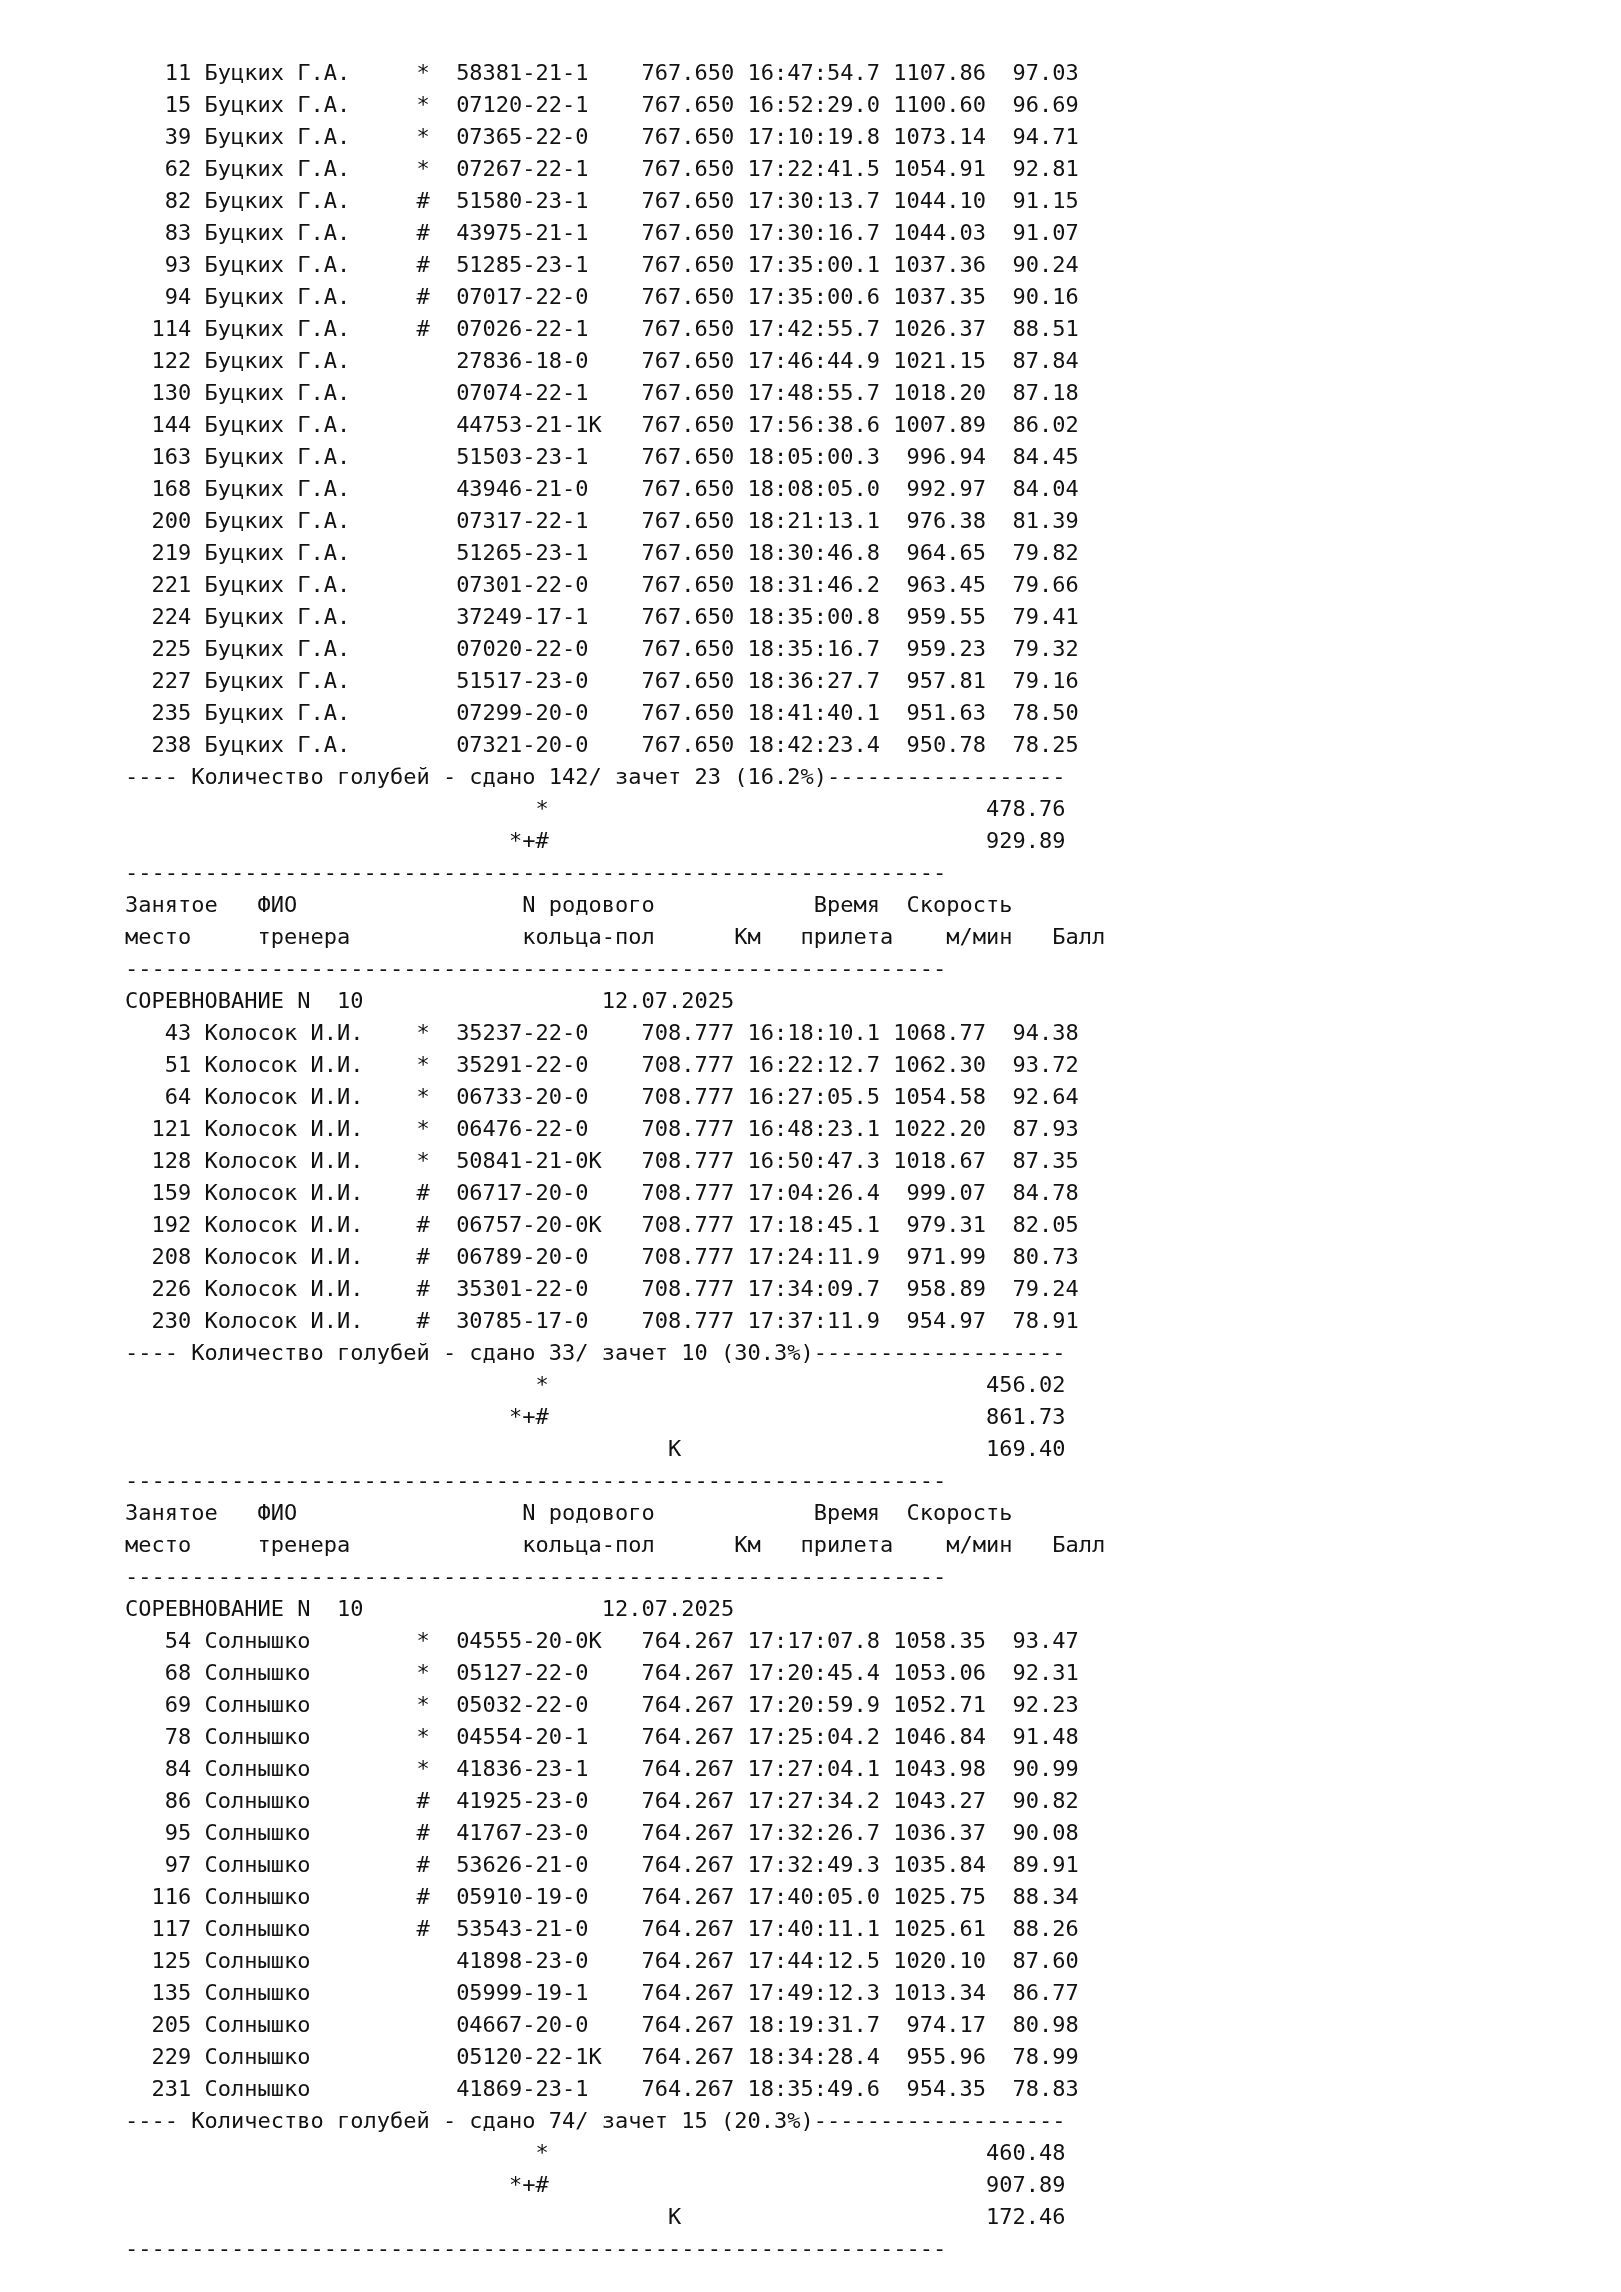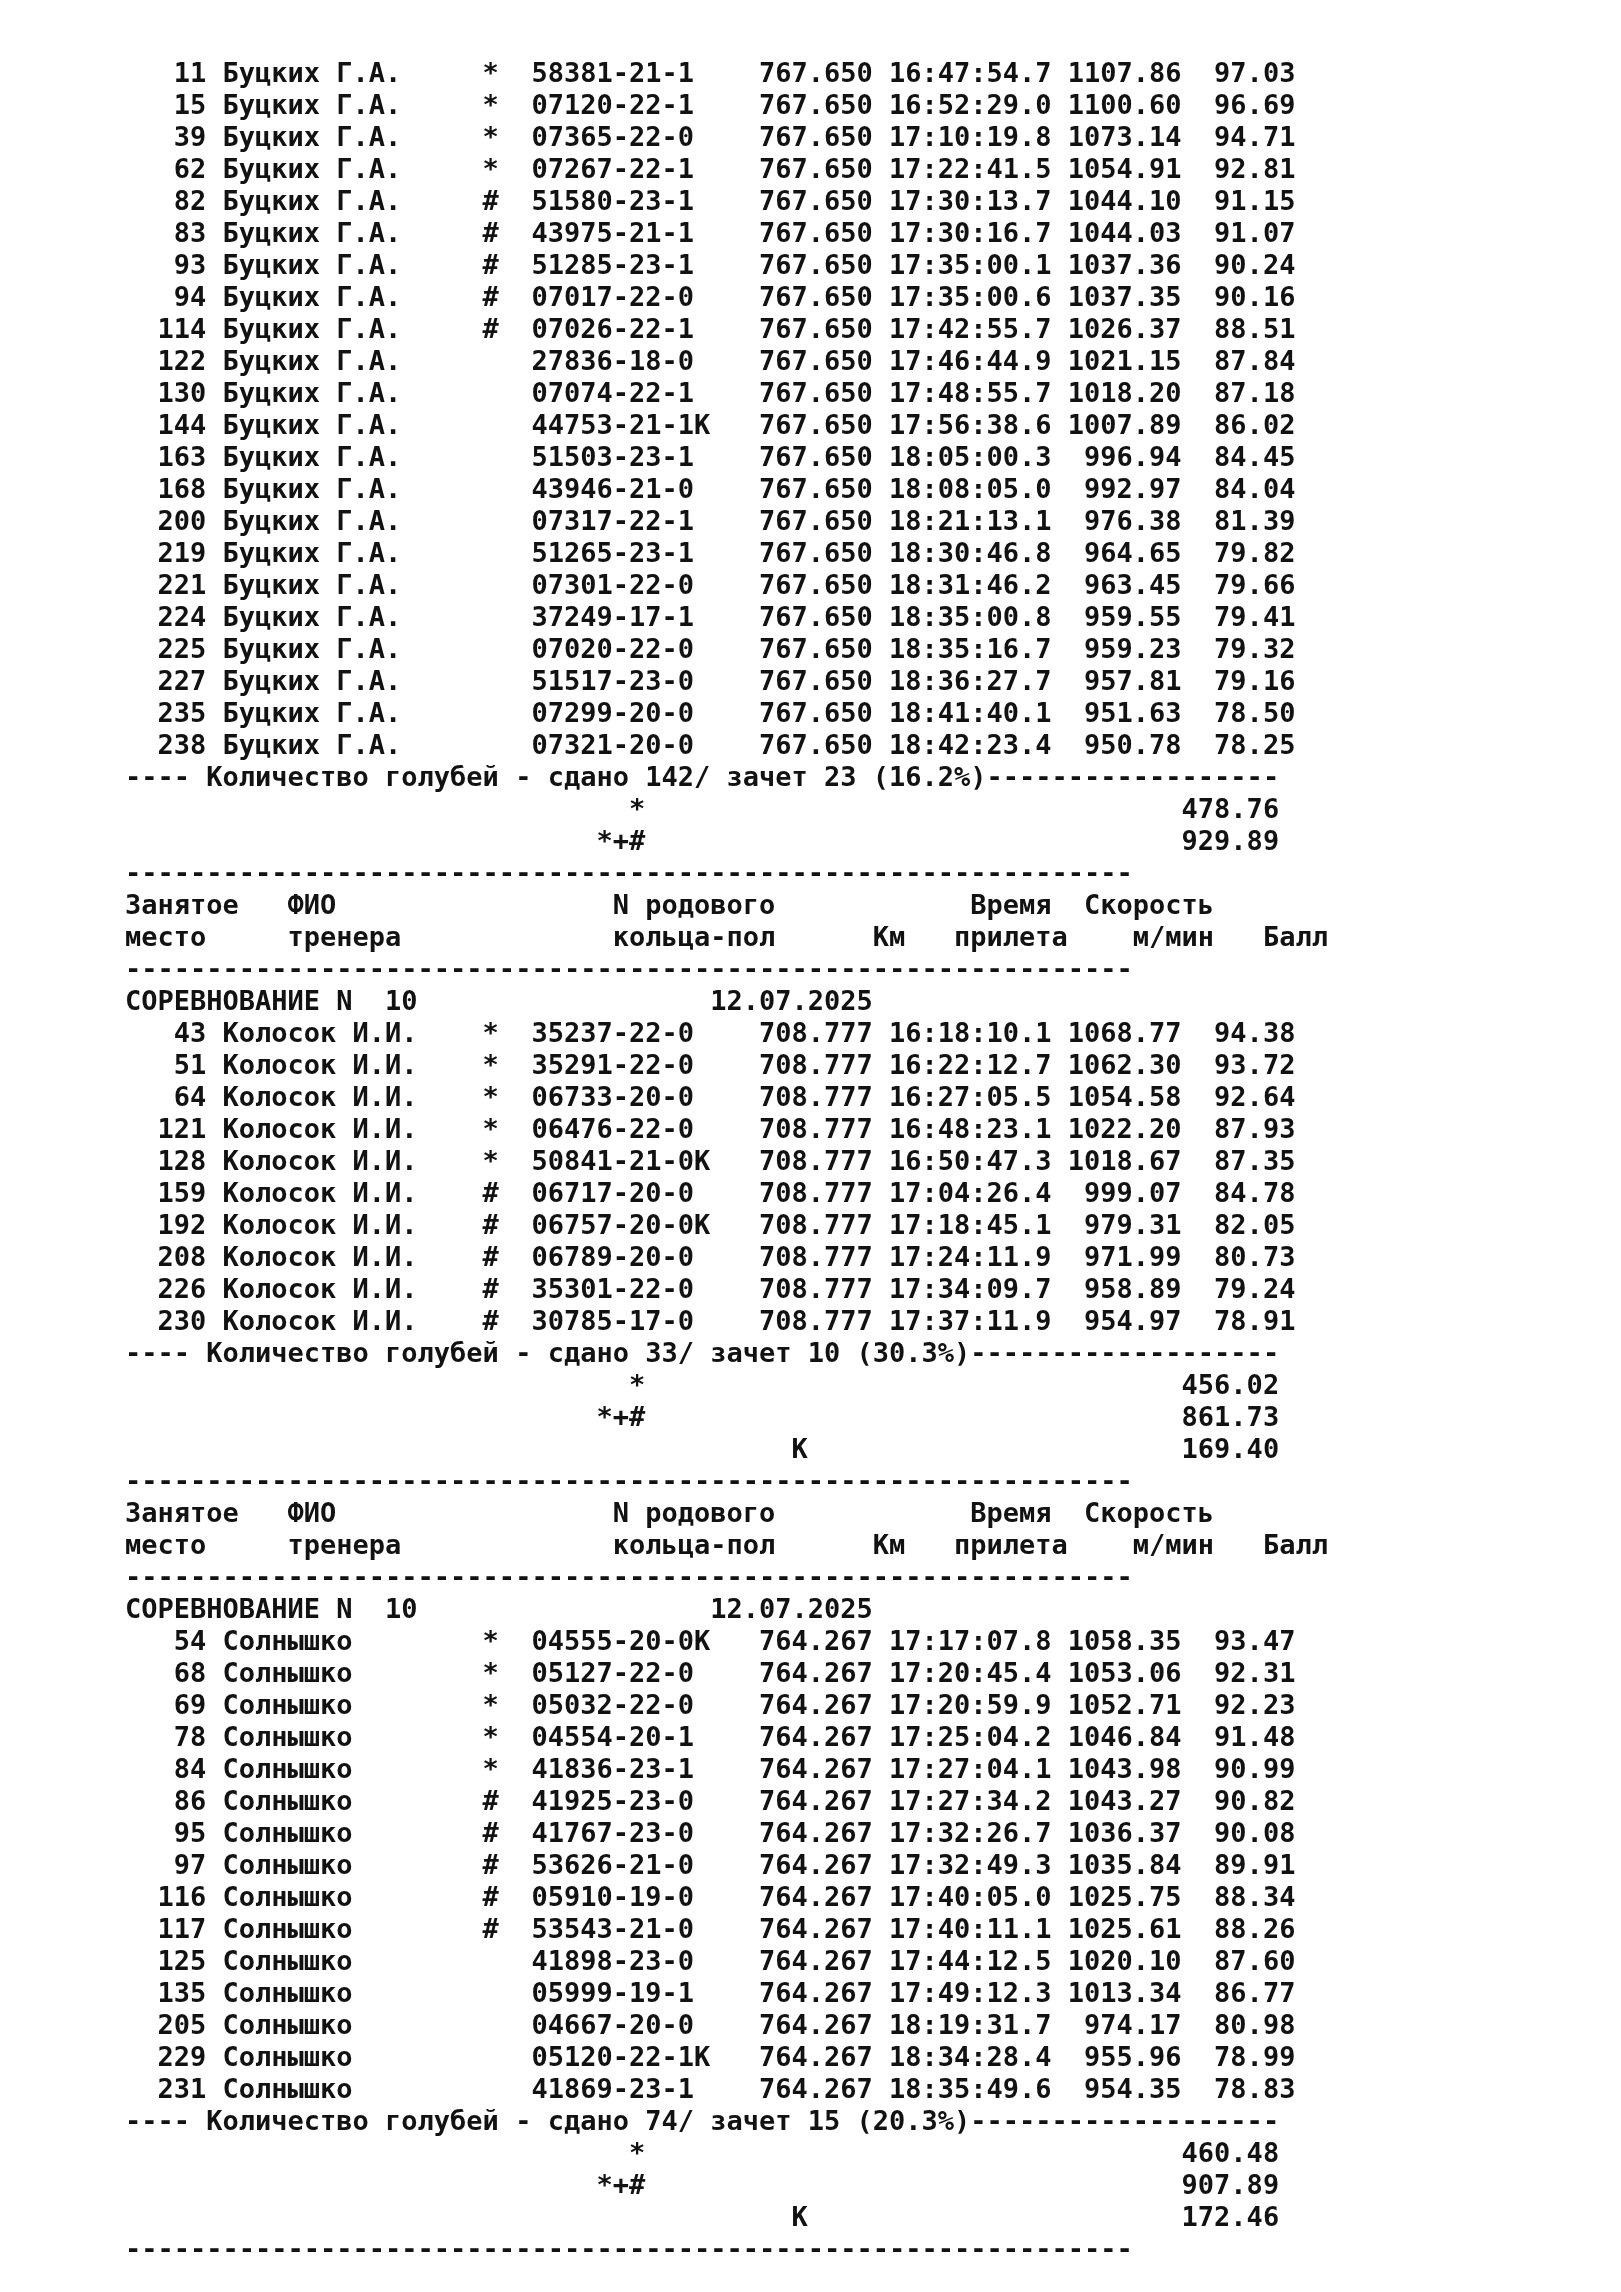--- a/index.html
+++ b/index.html
@@ -11,25 +11,25 @@
     width: 1621px;
     height: 2293px;
     font-family: "DejaVu Sans Mono", "Liberation Mono", monospace;
     color: #121212;
     overflow: hidden;
   }
   #report {
     position: absolute;
     left: 125px;
     top: 57px;
-    font-size: 27px;
+    font-size: 22px;
     line-height: 32px;
     letter-spacing: 0px;
     white-space: pre;
-    font-weight: 700;
+    font-weight: 400;
   }
   .line {
     white-space: pre;
     min-height: 32px;
   }
 </style>
 </head>
 <body>
 
 <div id="report"><div class="line">   11 Буцких Г.А.     *  58381-21-1    767.650 16:47:54.7 1107.86  97.03</div><div class="line">   15 Буцких Г.А.     *  07120-22-1    767.650 16:52:29.0 1100.60  96.69</div><div class="line">   39 Буцких Г.А.     *  07365-22-0    767.650 17:10:19.8 1073.14  94.71</div><div class="line">   62 Буцких Г.А.     *  07267-22-1    767.650 17:22:41.5 1054.91  92.81</div><div class="line">   82 Буцких Г.А.     #  51580-23-1    767.650 17:30:13.7 1044.10  91.15</div><div class="line">   83 Буцких Г.А.     #  43975-21-1    767.650 17:30:16.7 1044.03  91.07</div><div class="line">   93 Буцких Г.А.     #  51285-23-1    767.650 17:35:00.1 1037.36  90.24</div><div class="line">   94 Буцких Г.А.     #  07017-22-0    767.650 17:35:00.6 1037.35  90.16</div><div class="line">  114 Буцких Г.А.     #  07026-22-1    767.650 17:42:55.7 1026.37  88.51</div><div class="line">  122 Буцких Г.А.        27836-18-0    767.650 17:46:44.9 1021.15  87.84</div><div class="line">  130 Буцких Г.А.        07074-22-1    767.650 17:48:55.7 1018.20  87.18</div><div class="line">  144 Буцких Г.А.        44753-21-1К   767.650 17:56:38.6 1007.89  86.02</div><div class="line">  163 Буцких Г.А.        51503-23-1    767.650 18:05:00.3  996.94  84.45</div><div class="line">  168 Буцких Г.А.        43946-21-0    767.650 18:08:05.0  992.97  84.04</div><div class="line">  200 Буцких Г.А.        07317-22-1    767.650 18:21:13.1  976.38  81.39</div><div class="line">  219 Буцких Г.А.        51265-23-1    767.650 18:30:46.8  964.65  79.82</div><div class="line">  221 Буцких Г.А.        07301-22-0    767.650 18:31:46.2  963.45  79.66</div><div class="line">  224 Буцких Г.А.        37249-17-1    767.650 18:35:00.8  959.55  79.41</div><div class="line">  225 Буцких Г.А.        07020-22-0    767.650 18:35:16.7  959.23  79.32</div><div class="line">  227 Буцких Г.А.        51517-23-0    767.650 18:36:27.7  957.81  79.16</div><div class="line">  235 Буцких Г.А.        07299-20-0    767.650 18:41:40.1  951.63  78.50</div><div class="line">  238 Буцких Г.А.        07321-20-0    767.650 18:42:23.4  950.78  78.25</div><div class="line">---- Количество голубей - сдано 142/ зачет 23 (16.2%)------------------</div><div class="line">                               *                                 478.76</div><div class="line">                             *+#                                 929.89</div><div class="line">--------------------------------------------------------------</div><div class="line">Занятое   ФИО                 N родового            Время  Скорость</div><div class="line">место     тренера             кольца-пол      Км   прилета    м/мин   Балл</div><div class="line">--------------------------------------------------------------</div><div class="line">СОРЕВНОВАНИЕ N  10                  12.07.2025</div><div class="line">   43 Колосок И.И.    *  35237-22-0    708.777 16:18:10.1 1068.77  94.38</div><div class="line">   51 Колосок И.И.    *  35291-22-0    708.777 16:22:12.7 1062.30  93.72</div><div class="line">   64 Колосок И.И.    *  06733-20-0    708.777 16:27:05.5 1054.58  92.64</div><div class="line">  121 Колосок И.И.    *  06476-22-0    708.777 16:48:23.1 1022.20  87.93</div><div class="line">  128 Колосок И.И.    *  50841-21-0К   708.777 16:50:47.3 1018.67  87.35</div><div class="line">  159 Колосок И.И.    #  06717-20-0    708.777 17:04:26.4  999.07  84.78</div><div class="line">  192 Колосок И.И.    #  06757-20-0К   708.777 17:18:45.1  979.31  82.05</div><div class="line">  208 Колосок И.И.    #  06789-20-0    708.777 17:24:11.9  971.99  80.73</div><div class="line">  226 Колосок И.И.    #  35301-22-0    708.777 17:34:09.7  958.89  79.24</div><div class="line">  230 Колосок И.И.    #  30785-17-0    708.777 17:37:11.9  954.97  78.91</div><div class="line">---- Количество голубей - сдано 33/ зачет 10 (30.3%)-------------------</div><div class="line">                               *                                 456.02</div><div class="line">                             *+#                                 861.73</div><div class="line">                                         К                       169.40</div><div class="line">--------------------------------------------------------------</div><div class="line">Занятое   ФИО                 N родового            Время  Скорость</div><div class="line">место     тренера             кольца-пол      Км   прилета    м/мин   Балл</div><div class="line">--------------------------------------------------------------</div><div class="line">СОРЕВНОВАНИЕ N  10                  12.07.2025</div><div class="line">   54 Солнышко        *  04555-20-0К   764.267 17:17:07.8 1058.35  93.47</div><div class="line">   68 Солнышко        *  05127-22-0    764.267 17:20:45.4 1053.06  92.31</div><div class="line">   69 Солнышко        *  05032-22-0    764.267 17:20:59.9 1052.71  92.23</div><div class="line">   78 Солнышко        *  04554-20-1    764.267 17:25:04.2 1046.84  91.48</div><div class="line">   84 Солнышко        *  41836-23-1    764.267 17:27:04.1 1043.98  90.99</div><div class="line">   86 Солнышко        #  41925-23-0    764.267 17:27:34.2 1043.27  90.82</div><div class="line">   95 Солнышко        #  41767-23-0    764.267 17:32:26.7 1036.37  90.08</div><div class="line">   97 Солнышко        #  53626-21-0    764.267 17:32:49.3 1035.84  89.91</div><div class="line">  116 Солнышко        #  05910-19-0    764.267 17:40:05.0 1025.75  88.34</div><div class="line">  117 Солнышко        #  53543-21-0    764.267 17:40:11.1 1025.61  88.26</div><div class="line">  125 Солнышко           41898-23-0    764.267 17:44:12.5 1020.10  87.60</div><div class="line">  135 Солнышко           05999-19-1    764.267 17:49:12.3 1013.34  86.77</div><div class="line">  205 Солнышко           04667-20-0    764.267 18:19:31.7  974.17  80.98</div><div class="line">  229 Солнышко           05120-22-1К   764.267 18:34:28.4  955.96  78.99</div><div class="line">  231 Солнышко           41869-23-1    764.267 18:35:49.6  954.35  78.83</div><div class="line">---- Количество голубей - сдано 74/ зачет 15 (20.3%)-------------------</div><div class="line">                               *                                 460.48</div><div class="line">                             *+#                                 907.89</div><div class="line">                                         К                       172.46</div><div class="line">--------------------------------------------------------------</div></div>

